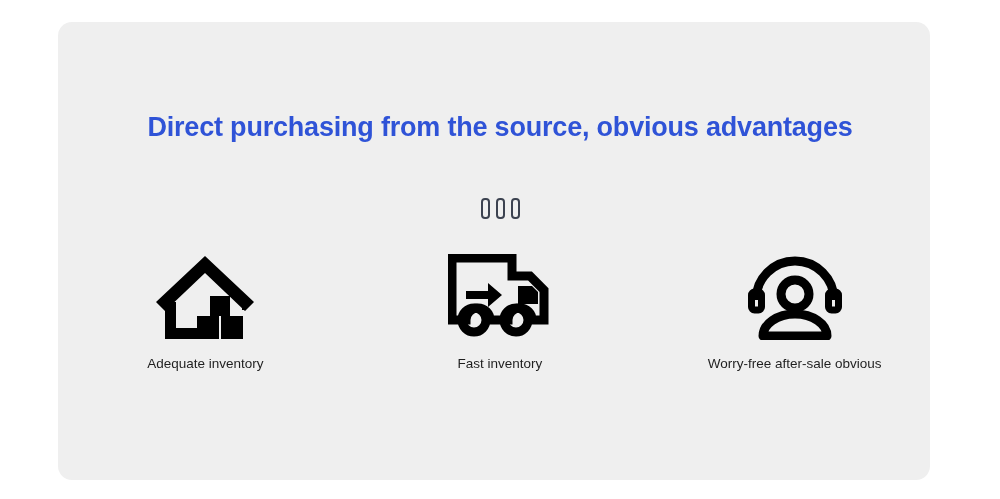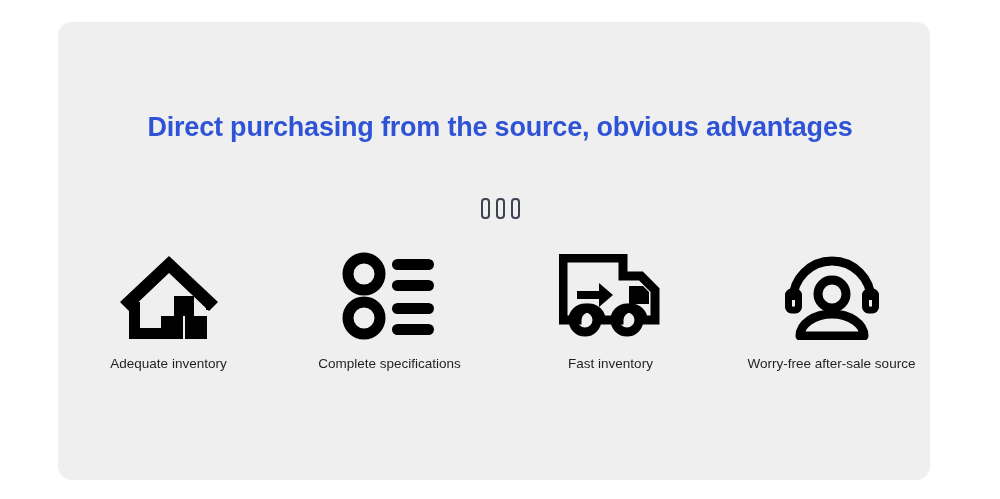--- a/index.html
+++ b/index.html
@@ -129,36 +129,20 @@
             <rect x="57" y="46" width="20" height="20" fill="#000"></rect>
 
             <rect x="44" y="66" width="22" height="23" fill="#000"></rect>
 
             <rect x="68" y="66" width="22" height="23" fill="#000"></rect>
           </svg>
         </div>
         <div class="feature-label">Adequate inventory</div>
       </div>
 
-      <div class="feature">
-        <div class="feature-icon">
-          <svg width="96" height="88" viewBox="0 0 96 88" fill="none">
-
-            <circle cx="22" cy="22" r="16" stroke="#000" stroke-width="11" fill="none"></circle>
-
-            <circle cx="22" cy="66" r="16" stroke="#000" stroke-width="11" fill="none"></circle>
-
-            <rect x="50" y="7" width="42" height="11" rx="5.5" fill="#000"></rect>
-            <rect x="50" y="28" width="42" height="11" rx="5.5" fill="#000"></rect>
-            <rect x="50" y="51" width="42" height="11" rx="5.5" fill="#000"></rect>
-            <rect x="50" y="72" width="42" height="11" rx="5.5" fill="#000"></rect>
-          </svg>
-        </div>
-        <div class="feature-label">Complete specifications</div>
-      </div>
 
       <div class="feature">
         <div class="feature-icon">
           <svg width="104" height="84" viewBox="0 0 104 84" fill="none">
 
             <path d="M4 4 h60 v18 h18 l14 14 v30 h-12 a12 12 0 0 0 -24 0 h-18 a12 12 0 0 0 -24 0 H4 Z" stroke="#000" stroke-width="9" stroke-linejoin="miter" fill="none"></path>
 
             <path d="M70 32 h14 l6 6 v12 h-20 Z" fill="#000"></path>
 
             <path d="M18 37 h22 v-8 l14 12 -14 12 v-8 h-22 Z" fill="#000"></path>
@@ -178,18 +162,18 @@
 
             <rect x="5.5" y="40" width="10" height="18" rx="3" stroke="#000" stroke-width="7" fill="none"></rect>
 
             <rect x="82.5" y="40" width="10" height="18" rx="3" stroke="#000" stroke-width="7" fill="none"></rect>
 
             <circle cx="49" cy="42" r="14" stroke="#000" stroke-width="9" fill="none"></circle>
 
             <path d="M17 84 a32 22 0 0 1 64 0 Z" stroke="#000" stroke-width="9" stroke-linejoin="round" fill="none"></path>
           </svg>
         </div>
-        <div class="feature-label">Worry-free after-sale source</div>
+        <div class="feature-label">Worry-free after-sale obvious</div>
       </div>
 
     </div>
   </div>
 </div>
 
 </body></html>

